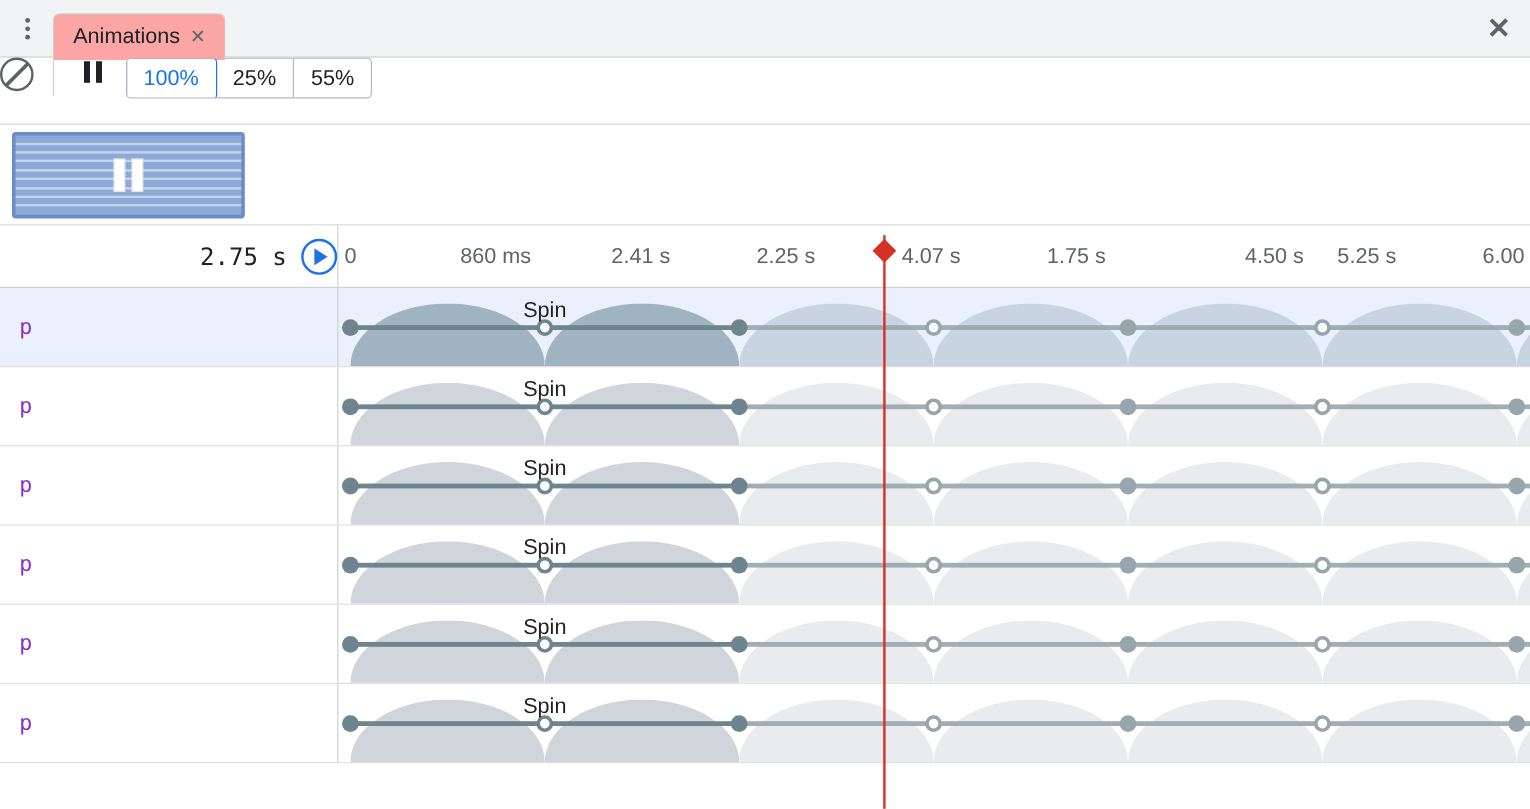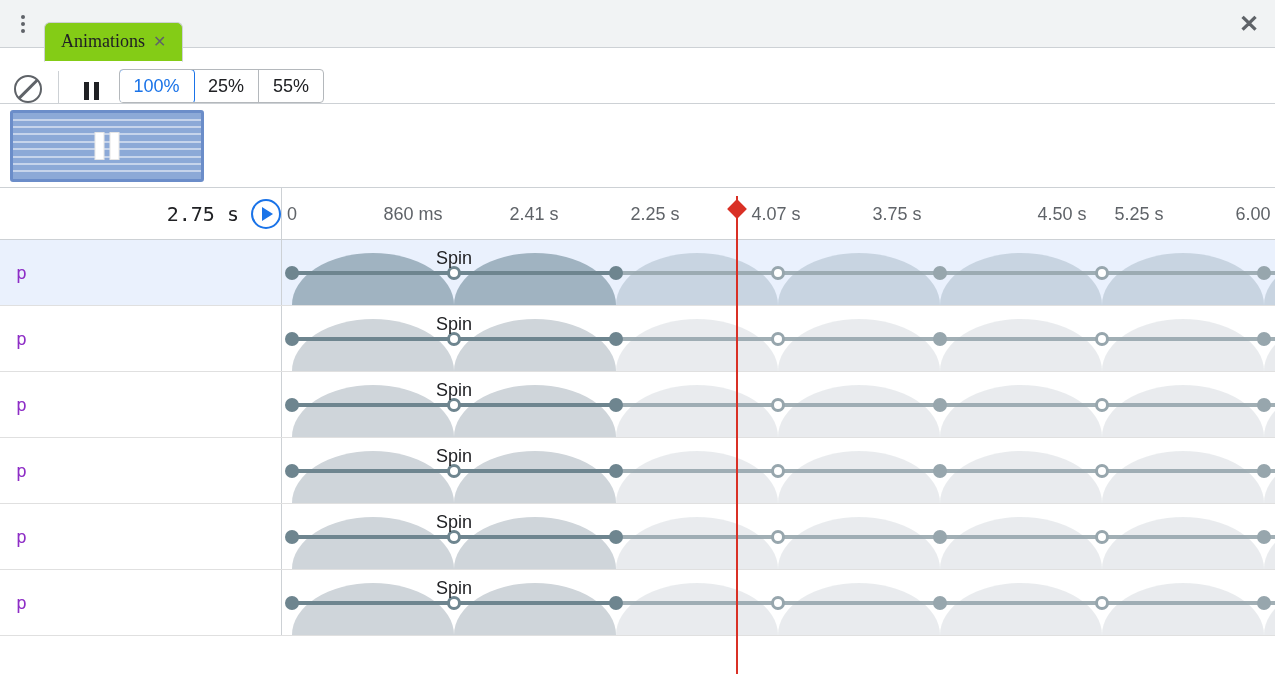--- a/index.html
+++ b/index.html
@@ -22,37 +22,37 @@
     height: 40px;
     display: flex; align-items: center; gap: 8px;
     padding: 0 16px;
     font-size: 18px;
     color: #5f6368;
     cursor: pointer;
     border: 1px solid transparent;
     border-top-left-radius: 6px; border-top-right-radius: 6px;
   }
   .tab.active {
-    background: #84cc16;
+    background: #fca5a5;
     border-color: #cdd1d5 #cdd1d5 #fff #cdd1d5;
     color: #202124;
-    position: relative; top: 18px; font-family: Liberation Serif, serif;
+    position: relative; top: 7px;
   }
   .tab .close { font-size: 16px; color: #5f6368; }
   .big-close {
     position: absolute; right: 16px; top: 50%; transform: translateY(-50%);
     font-size: 24px; color: #5f6368; cursor: pointer; font-weight: bold;
   }
 
   
   .toolbar {
     height: 56px;
     border-bottom: 1px solid #cdd1d5;
-    display: flex; align-items: flex-end;
-    padding-left: 14px; gap: 12px;
+    display: flex; align-items: flex-start;
+    gap: 12px;
     background: #fff;
   }
   .clear-btn {
     width: 28px; height: 28px; border: 2.5px solid #5f6368; border-radius: 50%;
     position: relative; cursor: pointer;
   }
   .clear-btn::after {
     content: ""; position: absolute; left: 50%; top: 50%;
     width: 26px; height: 2.5px; background: #5f6368;
     transform: translate(-50%,-50%) rotate(-45deg);
@@ -249,21 +249,21 @@
     <div class="ruler-left">
       <span class="ruler-time">2.75 s</span>
       <span class="play-btn"></span>
     </div>
     <div class="ruler-ticks" id="ruler-ticks">
         <span class="tick-label" style="left: 10px;">0</span>
         <span class="tick-label" style="left: 131px;">860 ms</span>
         <span class="tick-label" style="left: 252px;">2.41 s</span>
         <span class="tick-label" style="left: 373px;">2.25 s</span>
         <span class="tick-label" style="left: 494px;">4.07 s</span>
-        <span class="tick-label" style="left: 615px;">3.75 s</span>
+        <span class="tick-label" style="left: 615px;">1.75 s</span>
         <span class="tick-label" style="left: 780px;">4.50 s</span>
         <span class="tick-label" style="left: 857px;">5.25 s</span>
         <span class="tick-label" style="left: 978px;">6.00 s</span>
       </div>
   </div>
 
   <div class="timeline">
     <div class="tracks" id="tracks">
         <div class="track selected">
           <div class="track-left">p</div>

